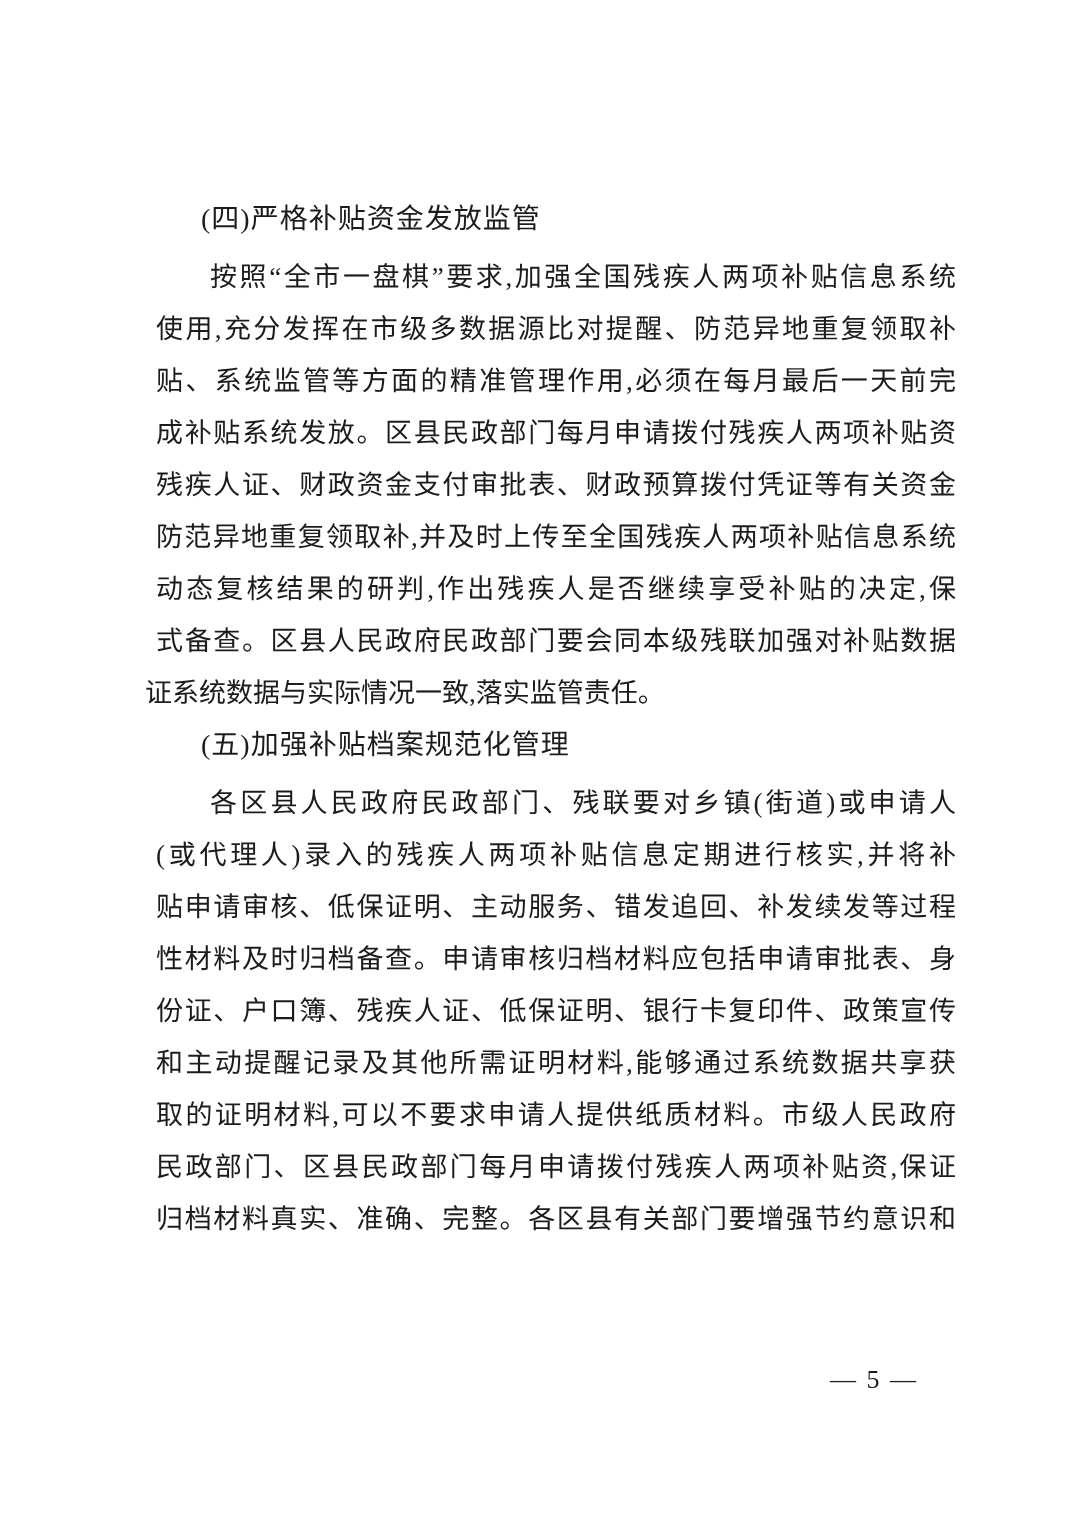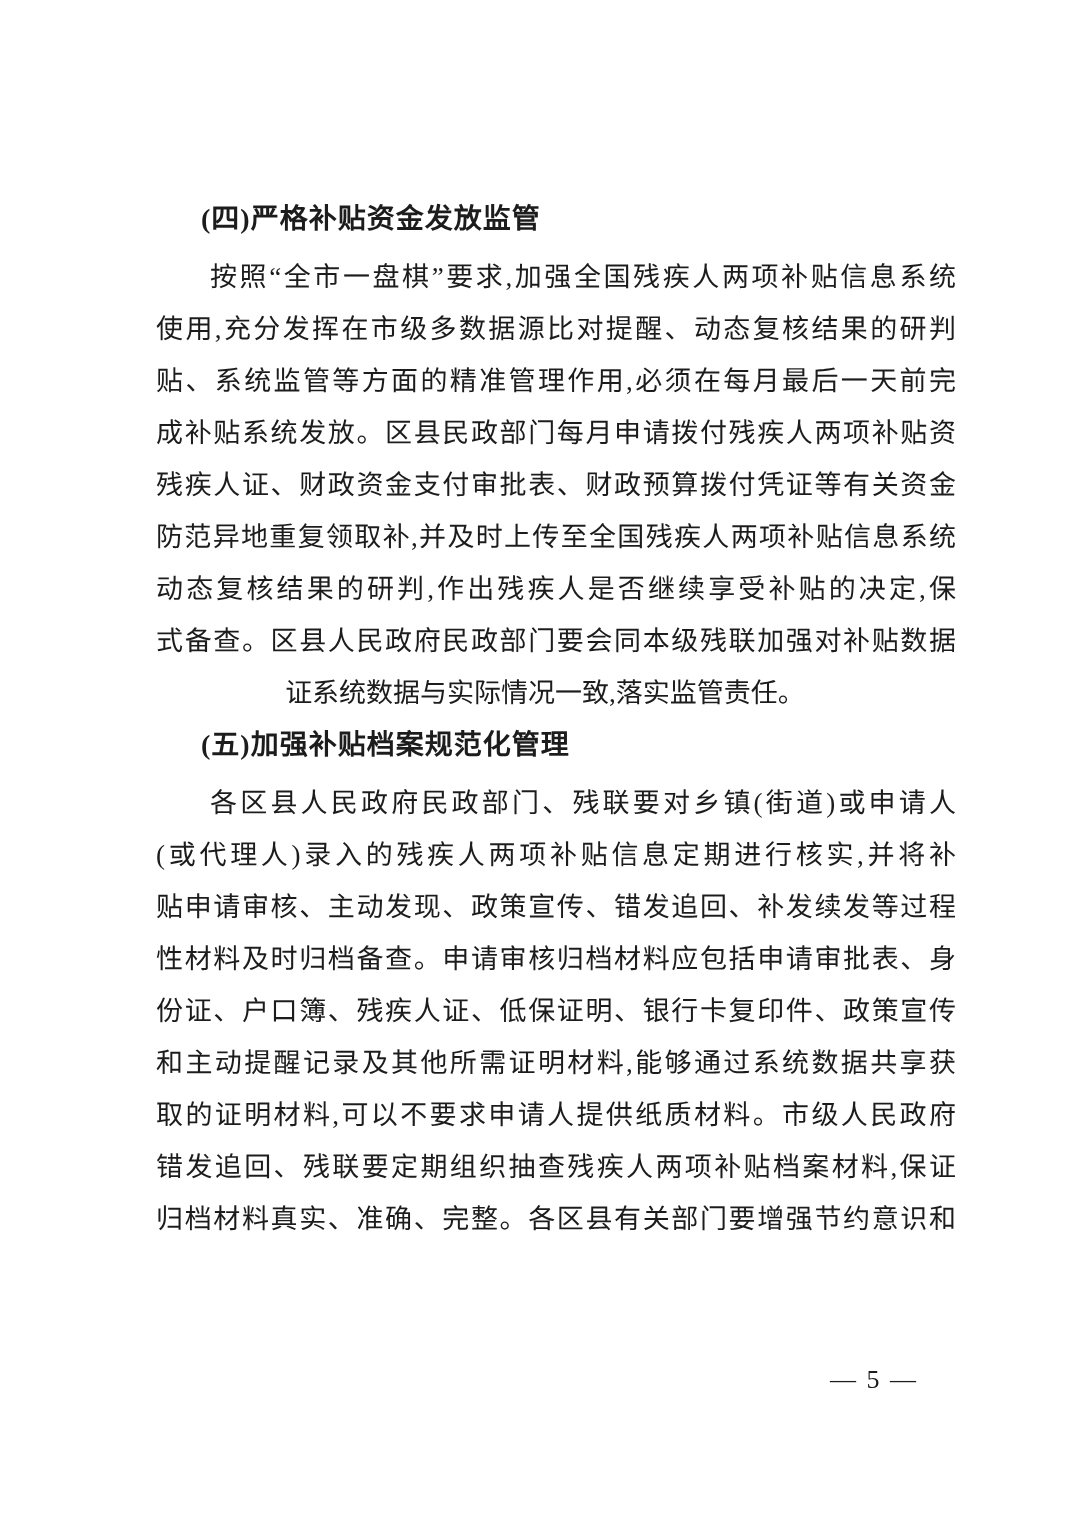--- a/index.html
+++ b/index.html
@@ -18,33 +18,33 @@
     overflow: hidden;
   }
   .content {
     position: absolute;
     left: 145px;
     top: 193px;
     width: 800px;
   }
   .heading {
     font-size: 28px;
-    font-weight: bold;
+    font-weight: normal;
     line-height: 52px;
     padding-left: 56px;
     margin-bottom: 6px;
     letter-spacing: 1px;
     white-space: nowrap;
   }
   .line {
     font-size: 27px;
     line-height: 52px;
     width: 100%;
     box-sizing: border-box;
-    text-align: center;
+    text-align: left;
   }
   .line.fill {
     text-align: justify;
     text-align-last: justify;
     text-justify: inter-character;
     margin-left: 11px;
   }
   .line.indent {
     padding-left: 54px;
   }
@@ -58,33 +58,33 @@
     color: #1c1c1c;
   }
 </style>
 </head>
 <body>
 
 <div class="page">
   <main class="content" id="content">
       <div class="heading">(四)严格补贴资金发放监管</div>
       <div class="line indent fill">按照“全市一盘棋”要求,加强全国残疾人两项补贴信息系统</div>
-      <div class="line fill">使用,充分发挥在市级多数据源比对提醒、动态复核结果的研判</div>
+      <div class="line fill">使用,充分发挥在市级多数据源比对提醒、防范异地重复领取补</div>
       <div class="line fill">贴、系统监管等方面的精准管理作用,必须在每月最后一天前完</div>
       <div class="line fill">成补贴系统发放。区县民政部门每月申请拨付残疾人两项补贴资</div>
       <div class="line fill">残疾人证、财政资金支付审批表、财政预算拨付凭证等有关资金</div>
       <div class="line fill">防范异地重复领取补,并及时上传至全国残疾人两项补贴信息系统</div>
       <div class="line fill">动态复核结果的研判,作出残疾人是否继续享受补贴的决定,保</div>
       <div class="line fill">式备查。区县人民政府民政部门要会同本级残联加强对补贴数据</div>
       <div class="line">证系统数据与实际情况一致,落实监管责任。</div>
       <div class="heading">(五)加强补贴档案规范化管理</div>
       <div class="line indent fill">各区县人民政府民政部门、残联要对乡镇(街道)或申请人</div>
       <div class="line fill">(或代理人)录入的残疾人两项补贴信息定期进行核实,并将补</div>
-      <div class="line fill">贴申请审核、主动发现、政策宣传、错发追回、补发续发等过程</div>
+      <div class="line fill">贴申请审核、低保证明、主动服务、错发追回、补发续发等过程</div>
       <div class="line fill">性材料及时归档备查。申请审核归档材料应包括申请审批表、身</div>
       <div class="line fill">份证、户口簿、残疾人证、低保证明、银行卡复印件、政策宣传</div>
       <div class="line fill">和主动提醒记录及其他所需证明材料,能够通过系统数据共享获</div>
       <div class="line fill">取的证明材料,可以不要求申请人提供纸质材料。市级人民政府</div>
-      <div class="line fill">错发追回、残联要定期组织抽查残疾人两项补贴档案材料,保证</div>
+      <div class="line fill">民政部门、区县民政部门每月申请拨付残疾人两项补贴资,保证</div>
       <div class="line fill">归档材料真实、准确、完整。各区县有关部门要增强节约意识和</div>
     </main>
   <div class="page-number">— 5 —</div>
 </div>
 
 </body></html>

